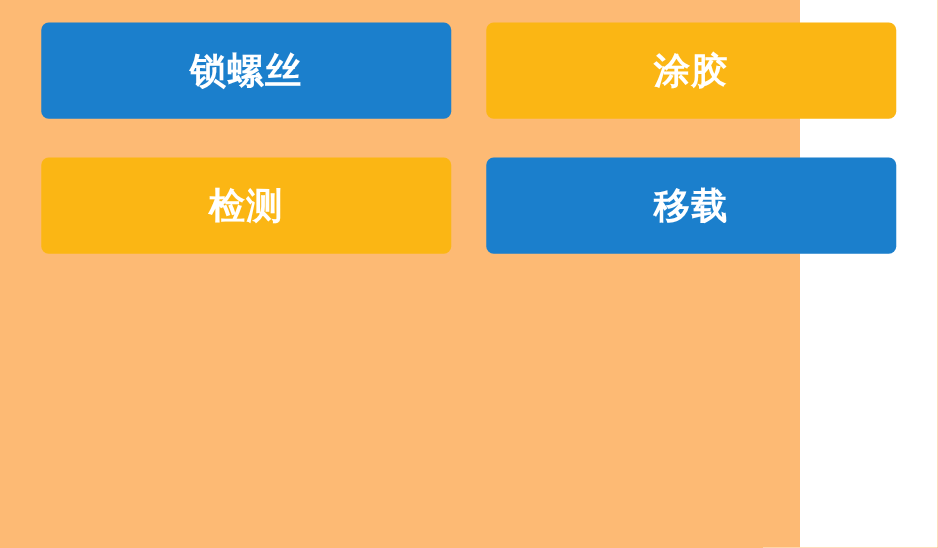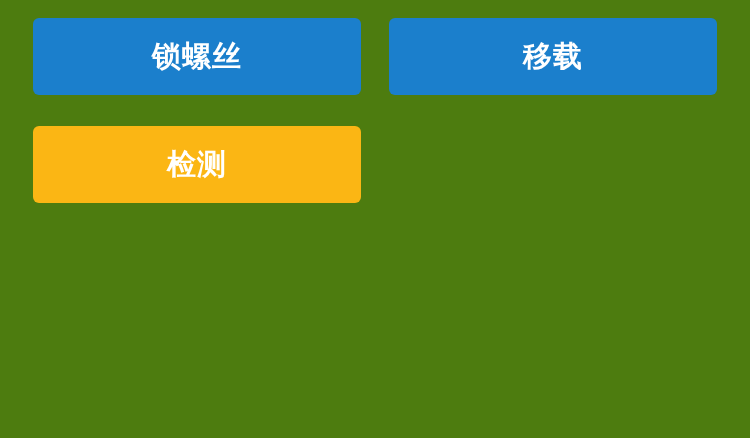--- a/index.html
+++ b/index.html
@@ -9,25 +9,25 @@
   body {
     width: 750px;
     height: 438px;
     background: #ffffff;
     font-family: "DejaVu Sans", "Liberation Sans", sans-serif;
     overflow: hidden;
   }
 
   #process-board {
     position: relative;
-    width: 750px;
+    width: 640px;
     height: 438px;
     box-sizing: border-box;
     padding: 18px 33px 28px 33px;
-    background: #4d7c0f;
+    background: #fdba74;
   }
 
   .button-grid {
     display: grid;
     grid-template-columns: 328px 328px;
     grid-template-rows: repeat(4, 77px);
     column-gap: 28px;
     row-gap: 31px;
   }
 
@@ -68,26 +68,29 @@
 
 <div id="process-board">
   <div class="button-grid">
 
     <div class="process-button blue">
       <span class="label">锁螺丝</span>
     </div>
 
 
 
-
-    <div class="process-button blue">
-      <span class="label">移载</span>
+    <div class="process-button orange">
+      <span class="label">涂胶</span>
     </div>
 
     <div class="process-button orange">
       <span class="label">检测</span>
+    </div>
+
+    <div class="process-button blue">
+      <span class="label">移载</span>
     </div>
 
 
     <div class="process-slot empty"></div>
 
   </div>
 </div>
 
 </body></html>

